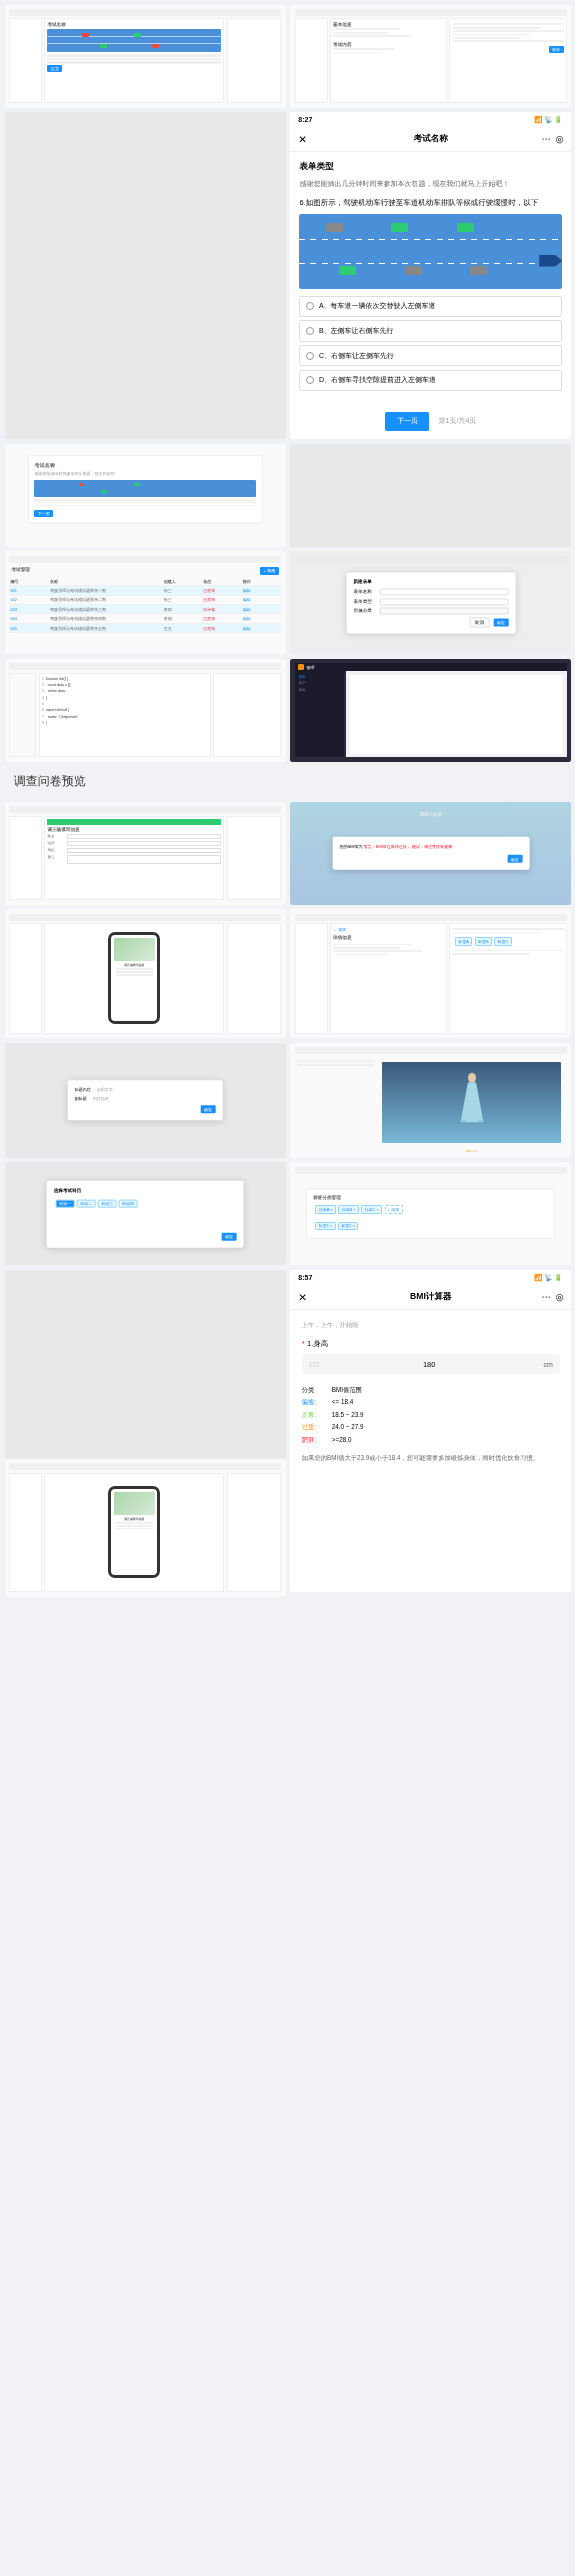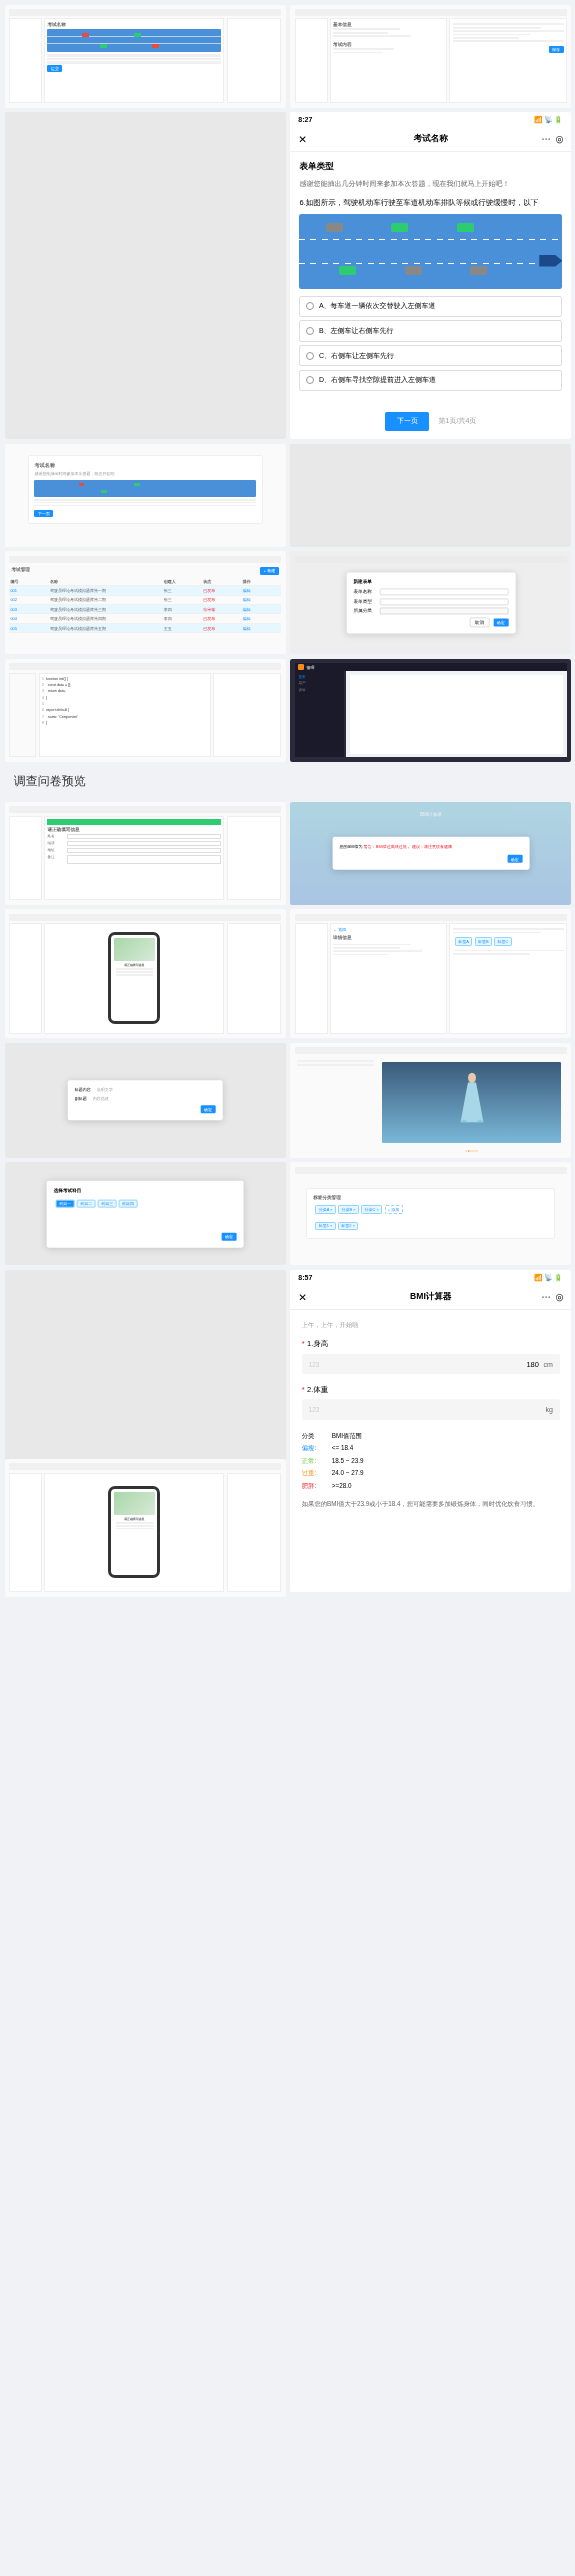--- a/index.html
+++ b/index.html
@@ -27,21 +27,21 @@
 .opt-radio{width:8px;height:8px;border:0.6px solid #999;border-radius:50%;margin-right:4.6px;flex-shrink:0}
 .page-nav{display:flex;align-items:center;justify-content:center;gap:9.2px;padding:8px;font-size:7px}
 .btn-primary{background:#1890ff;color:#fff;padding:4.6px 11.5px;border:none;border-radius:1.7px;font-size:7px;cursor:pointer}
 .page-info{color:#999}
 .bmi-body{padding:11.5px}
 .bmi-sub{font-size:6.3px;color:#999;margin-bottom:9.2px}
 .bmi-field{margin-bottom:10.4px}
 .bmi-label{font-size:7.5px;margin-bottom:4.6px}
 .bmi-label .req{color:#f5222d;margin-right:2.3px}
 .bmi-input{display:flex;align-items:center;background:#f5f5f5;border-radius:2.3px;padding:5.8px 7px}
-.bmi-input input{flex:1;border:none;background:transparent;font-size:7.5px;text-align:right;padding-right:4.6px}
+.bmi-input input{flex:1;border:none;background:transparent;font-size:7.5px;text-align:center;padding-right:4.6px}
 .bmi-unit{font-size:7px;color:#666}
 .bmi-range{margin-top:11.5px;font-size:6.3px}
 .bmi-range-row{display:flex;gap:7px;margin-bottom:3.5px}
 .bmi-cat{width:23px}
 .bmi-tip{font-size:6.3px;color:#666;line-height:1.6;margin-top:8px}
 .thumb{width:100%;height:100%;background:#fafafa;padding:4.6px;font-size:4.6px;color:#666;display:flex;flex-direction:column}
 .thumb-header{height:7px;background:#f0f0f0;margin-bottom:2.3px;border-radius:1.2px}
 .thumb-main{display:flex;gap:2.3px;flex:1}
 .thumb-col{flex:1;background:#fff;border:0.6px solid #eee;padding:2.3px}
 .thumb-road{background:#4a90d9;height:23px;border-radius:1.2px;margin:2.3px 0;position:relative}
@@ -507,28 +507,20 @@
 
       <div class="bmi-field">
         <div class="bmi-label"><span class="req">*</span><span>1</span>.<span>身高</span></div>
         <div class="bmi-input">
           <span style="color:#ccc;font-size:6.3px">123</span>
           <input value="180" style="">
           <span class="bmi-unit">cm</span>
         </div>
       </div>
 
-      <div class="bmi-field">
-        <div class="bmi-label"><span class="req">*</span><span>2</span>.<span>体重</span></div>
-        <div class="bmi-input">
-          <span style="color:#ccc;font-size:6.3px">123</span>
-          <input style="">
-          <span class="bmi-unit">kg</span>
-        </div>
-      </div>
 
 
       <div class="bmi-range">
         <div class="bmi-range-row" style="font-weight:500">
           <span class="bmi-cat">分类</span>
           <span>BMI值范围</span>
         </div>
         <div class="bmi-range-row">
               <span class="bmi-cat blue-text">偏瘦:</span>
               <span>&lt;= 18.4</span>

